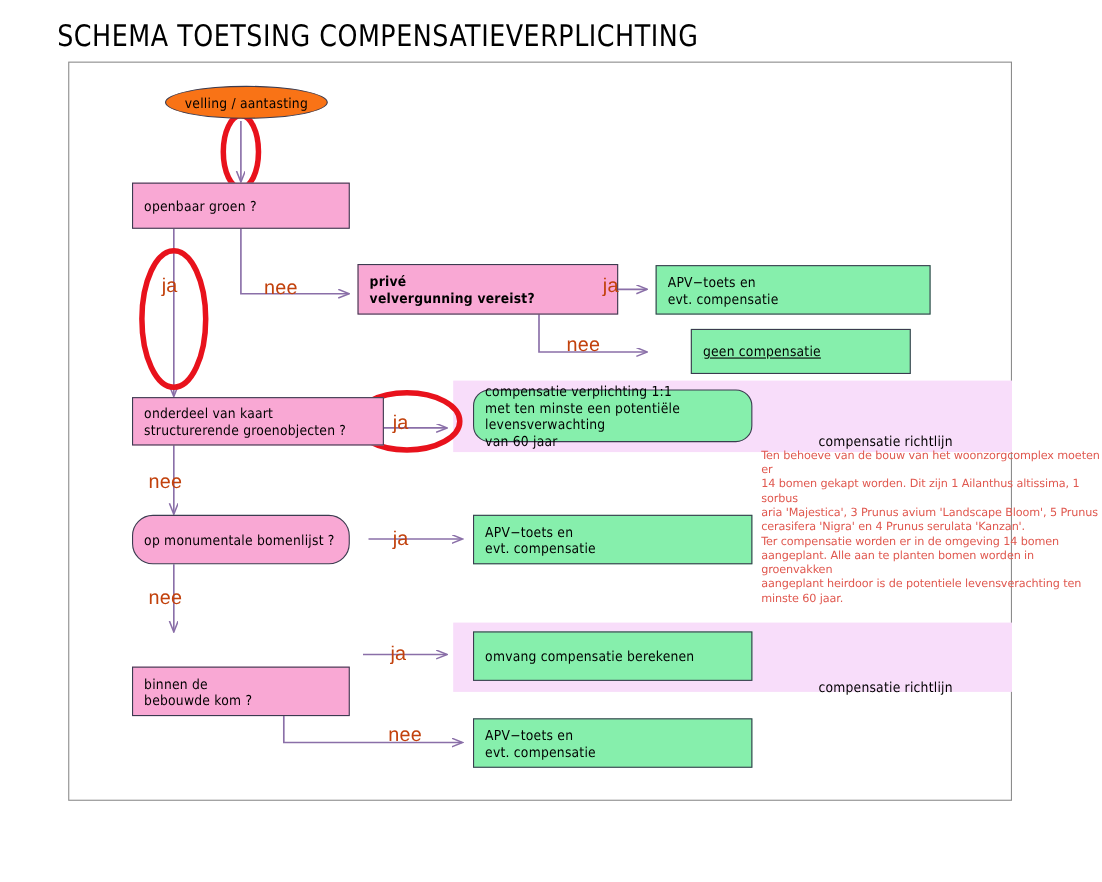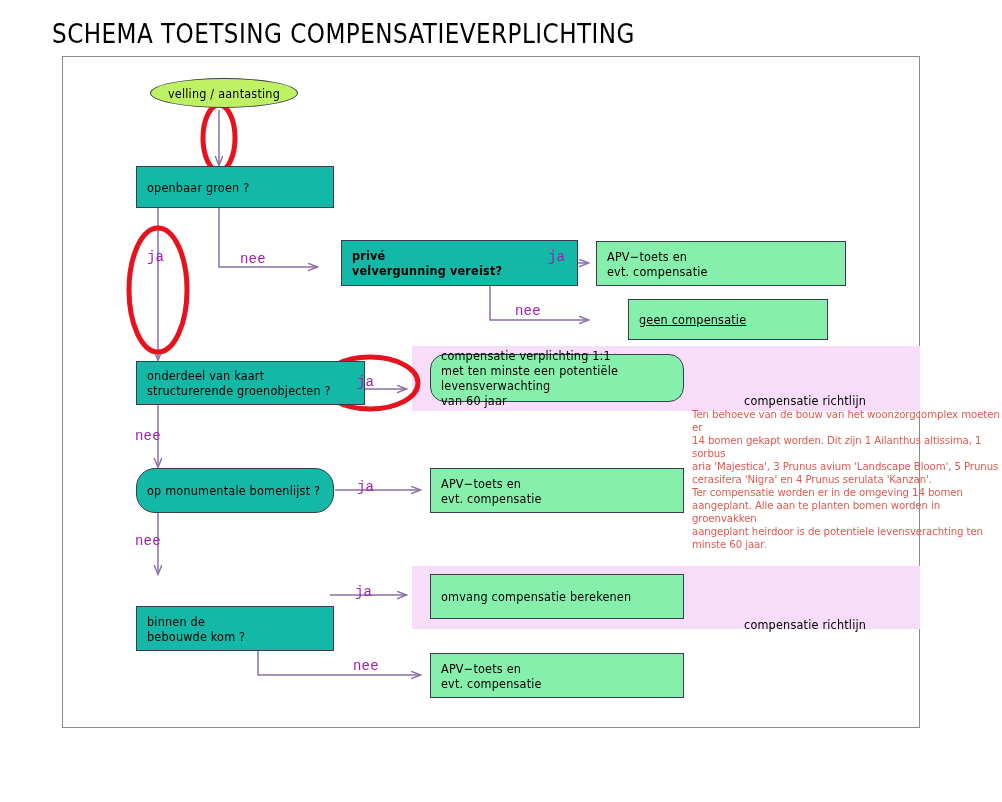--- a/index.html
+++ b/index.html
@@ -53,21 +53,21 @@
     font-size: 12.5px;
     line-height: 15px;
     color: #000000;
     padding: 0 10px;
     display: flex;
     flex-direction: column;
     justify-content: center;
     white-space: pre-line;
     letter-spacing: 0.2px;
   }
-  .node.purple { background: #14b8a6; margin-left: 16px; }
+  .node.purple { background: #f9a8d4; }
   .node.blue   { background: #86efac; }
   .pinkzone {
     position: absolute;
     background: #f8ddfa;
     box-sizing: border-box;
   }
   .zone-label {
     position: absolute;
     font-family: "DejaVu Sans Condensed", "Liberation Sans Narrow", "Liberation Sans", sans-serif;
     font-size: 12.5px;
@@ -76,37 +76,37 @@
     white-space: nowrap;
   }
   
   #start-ellipse {
     position: absolute;
     left: 150px;
     top: 78px;
     width: 148px;
     height: 30px;
     border-radius: 50%;
-    background: #bef264;
+    background: #f97316;
     border: 1px solid #3b3b4f;
     display: flex;
     align-items: center;
     justify-content: center;
     font-family: "DejaVu Sans Condensed", "Liberation Sans Narrow", "Liberation Sans", sans-serif;
     font-size: 12.5px;
     color: #000000;
     letter-spacing: 0.2px;
     box-sizing: border-box;
   }
   
   .edge-label {
     position: absolute;
-    font-family: Liberation Mono, monospace;
-    font-size: 14px;
-    color: #a21caf;
+    font-family: Liberation Sans, sans-serif;
+    font-size: 18px;
+    color: #c2410c;
     letter-spacing: 0.2px;
     white-space: nowrap;
   }
   
   #annotation-text {
     position: absolute;
     left: 692px;
     top: 408px;
     width: 308px;
     font-family: "DejaVu Sans", sans-serif;

